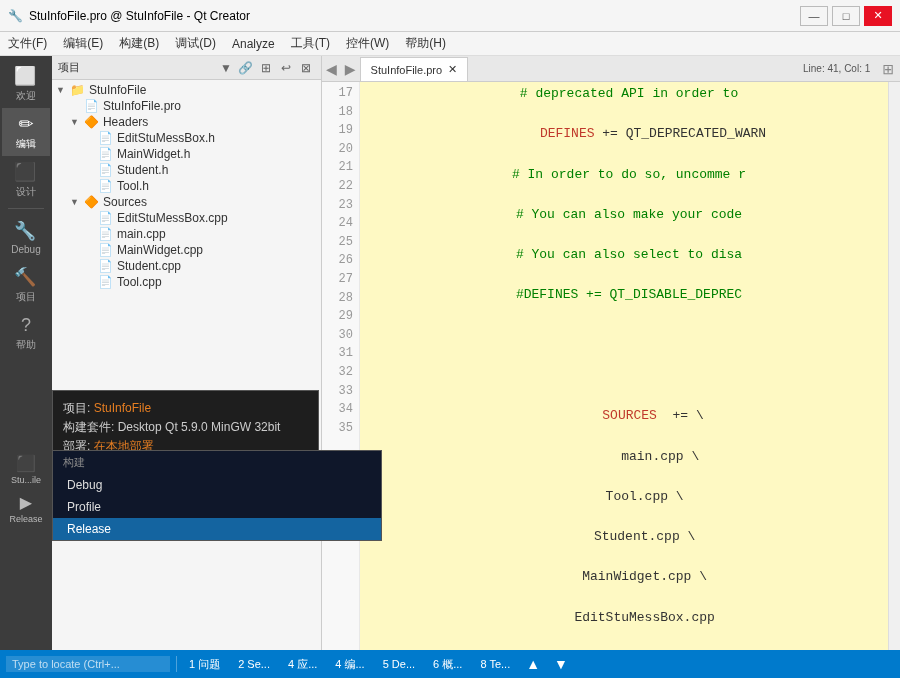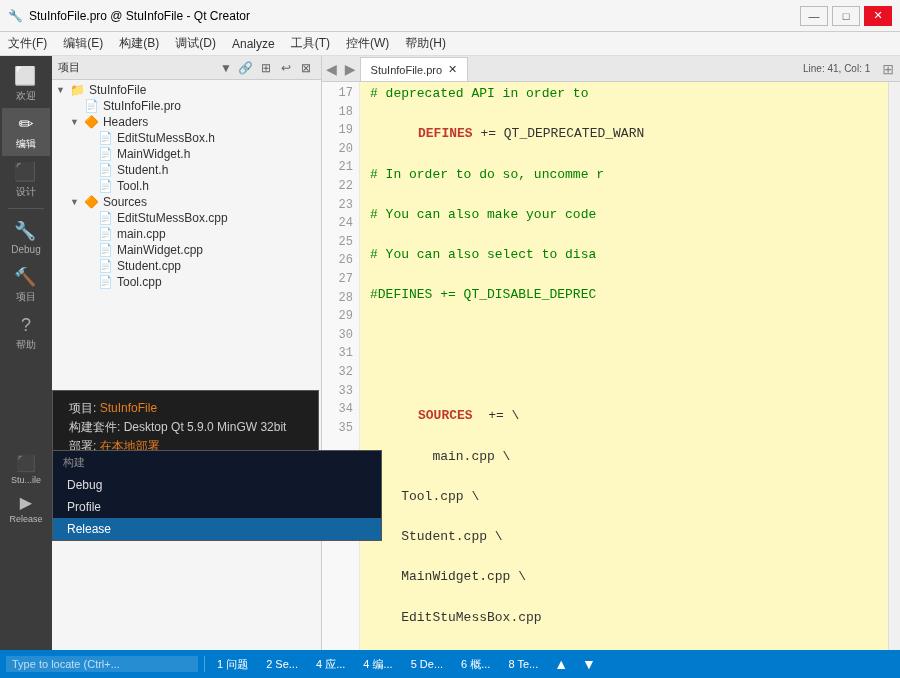--- a/index.html
+++ b/index.html
@@ -128,21 +128,21 @@
 
     
     #tooltip-panel {
       position: absolute;
       left: 52px;
       top: 390px;
       width: 267px;
       background: #1e1e1e;
       color: #ccc;
       font-size: 12px;
-      padding: 8px 16px;
+      padding: 8px 10px;
       z-index: 100;
       border: 1px solid #555;
     }
     #tooltip-panel .tp-line { line-height: 1.6; }
     #tooltip-panel .tp-highlight { color: #e67e22; }
 
     
     #kit-dropdown {
       position: absolute;
       left: 52px;
@@ -248,23 +248,23 @@
       padding-top: 2px;
     }
     #code-content {
       flex: 1;
       padding: 2px 0 2px 10px;
       overflow: hidden;
       line-height: 1.55;
       white-space: pre;
       color: #333;
     }
-    .code-line { display: block; }
+    .code-line { display: block; text-align: center; }
     .kw-comment { color: #008000; }
-    .kw-red { color: #c0392b; font-weight: bold; margin-left: 48px; }
+    .kw-red { color: #c0392b; font-weight: normal; margin-left: 48px; }
 
     
     #editor-scrollbar {
       width: 12px;
       background: #f0f0f0;
       border-left: 1px solid #ddd;
     }
 
     
     #statusbar {
@@ -286,21 +286,21 @@
       cursor: pointer;
       white-space: nowrap;
     }
     .status-sep { width: 1px; height: 16px; background: rgba(255,255,255,0.3); }
     .status-input {
       background: rgba(255,255,255,0.15);
       border: none;
       color: #fff;
       font-size: 11px;
       padding: 2px 6px;
-      width: 192px;
+      width: 164px;
       outline: none;
     }
     .status-input::placeholder { color: rgba(255,255,255,0.7); }
     .status-arrow { font-size: 14px; cursor: pointer; padding: 0 4px; }
   </style>
 </head>
 <body>
 
 <div id="titlebar">
   <span class="logo">🔧</span>

